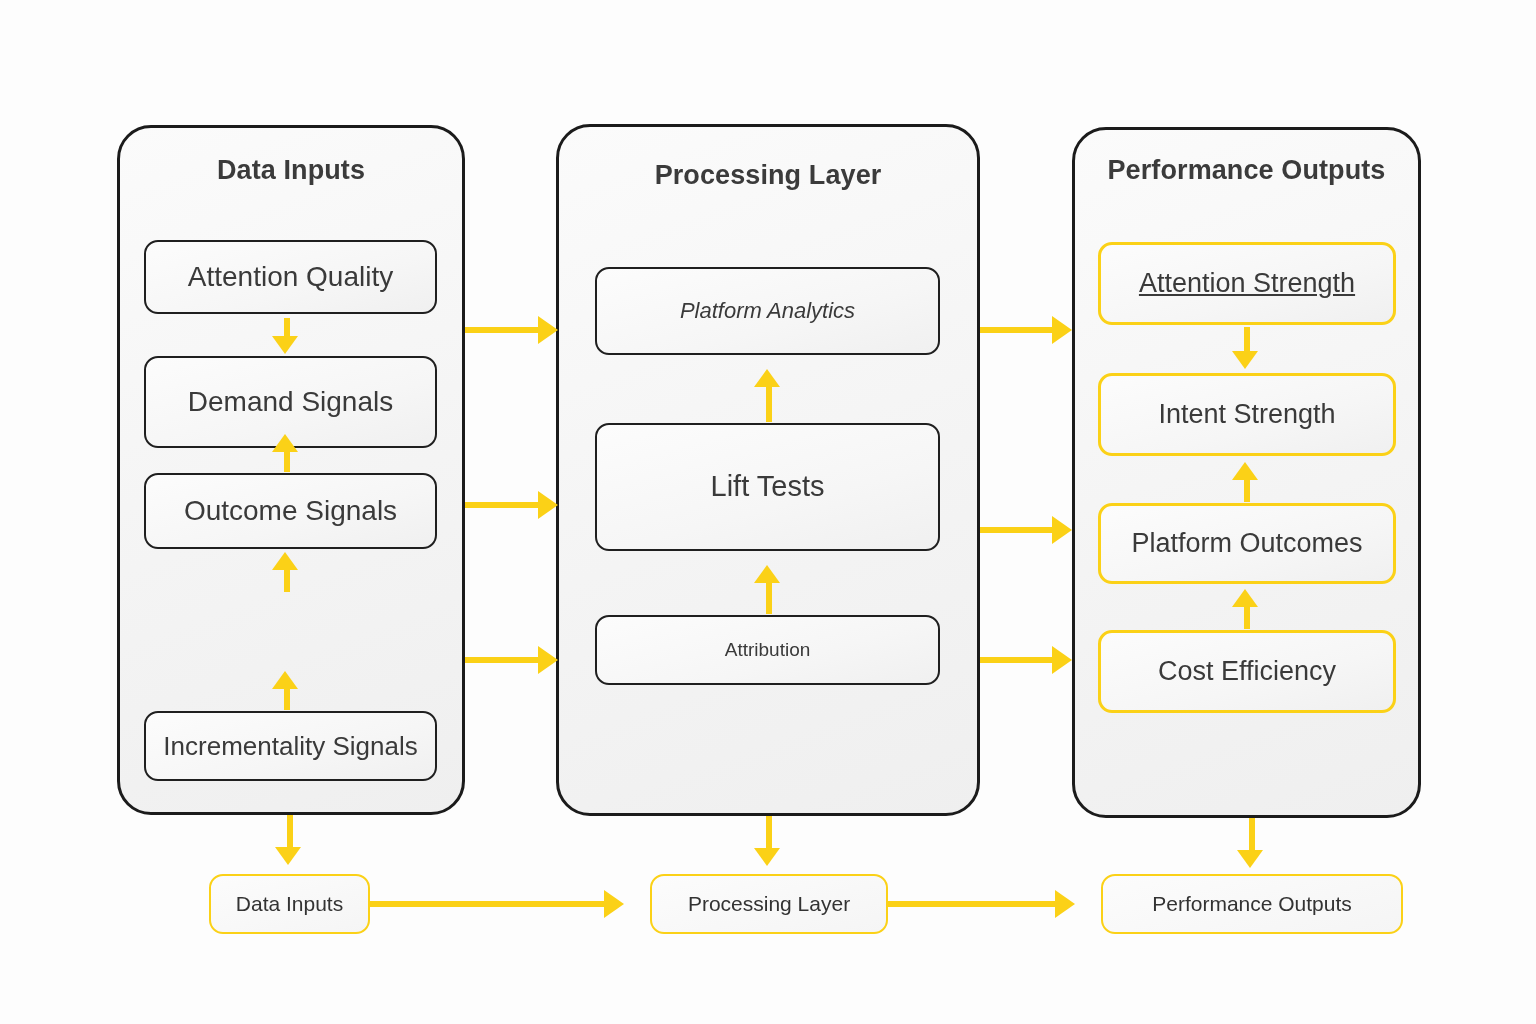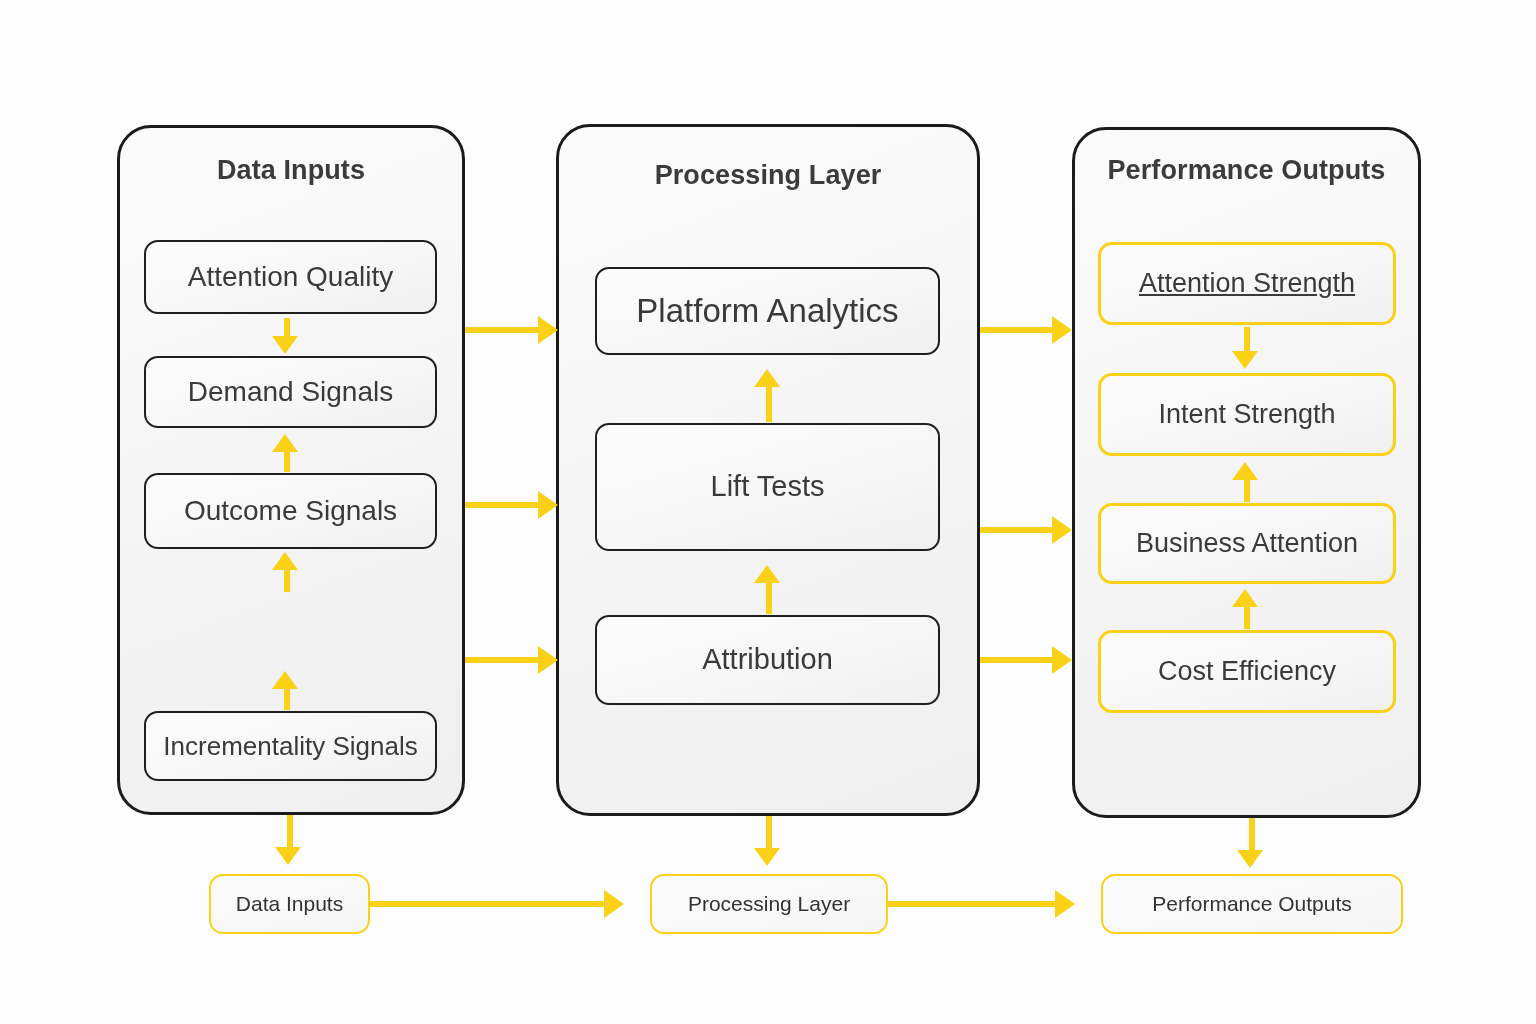--- a/index.html
+++ b/index.html
@@ -102,21 +102,21 @@
 <body>
 
 <div id="canvas">
 
   <div class="panel" style="left:117px; top:125px; width:348px; height:690px;">
   </div>
   <div class="panel-title" style="left:117px; top:155px; width:348px;">Data Inputs</div>
 
   <div class="node dark" style="left:144px; top:240px; width:293px; height:74px; font-size:28px;">Attention Quality</div>
 
-  <div class="node dark" style="left:144px; top:356px; width:293px; height:72px; font-size:28px;">Demand Signals</div>
+  <div class="node dark" style="left:144px; top:356px; width:293px; height:92px; font-size:28px;">Demand Signals</div>
 
   <div class="node dark" style="left:144px; top:473px; width:293px; height:76px; font-size:28px;">Outcome Signals</div>
 
 
   <div class="node dark" style="left:144px; top:711px; width:293px; height:70px; font-size:26px;">Incrementality Signals</div>
 
   <div class="vline" style="left:284px; top:318px; height:20px;"></div>
   <div class="head-down" style="left:272px; top:336px;"></div>
 
   <div class="head-up" style="left:272px; top:434px;"></div>
@@ -125,43 +125,43 @@
   <div class="head-up" style="left:272px; top:552px;"></div>
   <div class="vline" style="left:284px; top:568px; height:24px;"></div>
 
   <div class="head-up" style="left:272px; top:671px;"></div>
   <div class="vline" style="left:284px; top:687px; height:23px;"></div>
 
   <div class="panel" style="left:556px; top:124px; width:424px; height:692px;">
   </div>
   <div class="panel-title" style="left:556px; top:160px; width:424px;">Processing Layer</div>
 
-  <div class="node dark" style="left:595px; top:267px; width:345px; height:88px; font-size:33px;">Platform Analytics</div>
+  <div class="node dark" style="left:595px; top:267px; width:345px; height:88px; font-size:22px;font-style:italic;">Platform Analytics</div>
 
   <div class="node dark" style="left:595px; top:423px; width:345px; height:128px; font-size:29px; flex-direction:column;">
     <span>Lift Tests</span>
   </div>
 
-  <div class="node dark" style="left:595px; top:615px; width:345px; height:90px; font-size:29px;">Attribution</div>
+  <div class="node dark" style="left:595px; top:615px; width:345px; height:70px; font-size:19px;">Attribution</div>
 
   <div class="head-up" style="left:754px; top:369px;"></div>
   <div class="vline" style="left:766px; top:385px; height:37px;"></div>
 
   <div class="head-up" style="left:754px; top:565px;"></div>
   <div class="vline" style="left:766px; top:581px; height:33px;"></div>
 
   <div class="panel" style="left:1072px; top:127px; width:349px; height:691px;">
   </div>
   <div class="panel-title" style="left:1072px; top:155px; width:349px;">Performance Outputs</div>
 
   <div class="node amber" style="left:1098px; top:242px; width:298px; height:83px; font-size:27px;text-decoration:underline;">Attention Strength</div>
 
   <div class="node amber" style="left:1098px; top:373px; width:298px; height:83px; font-size:27px;">Intent Strength</div>
 
-  <div class="node amber" style="left:1098px; top:503px; width:298px; height:81px; font-size:27px;">Business Attention</div>
+  <div class="node amber" style="left:1098px; top:503px; width:298px; height:81px; font-size:27px;">Platform Outcomes</div>
 
   <div class="node amber" style="left:1098px; top:630px; width:298px; height:83px; font-size:27px;">Cost Efficiency</div>
 
   <div class="vline" style="left:1244px; top:327px; height:26px;"></div>
   <div class="head-down" style="left:1232px; top:351px;"></div>
 
   <div class="head-up" style="left:1232px; top:462px;"></div>
   <div class="vline" style="left:1244px; top:478px; height:24px;"></div>
 
   <div class="head-up" style="left:1232px; top:589px;"></div>

